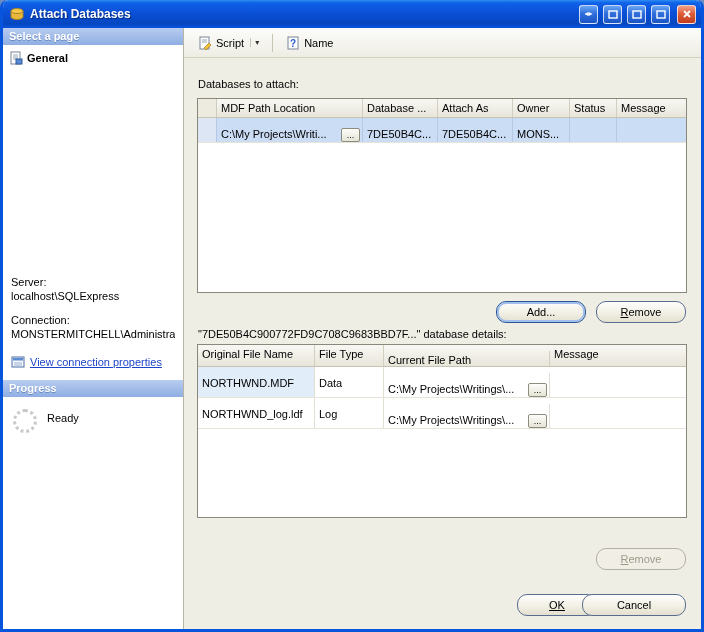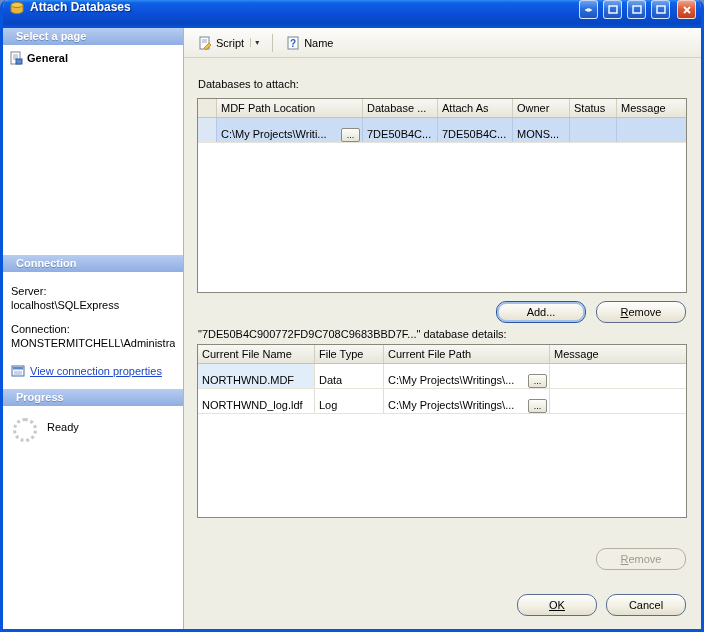--- a/index.html
+++ b/index.html
@@ -12,35 +12,35 @@
     border-radius:8px 8px 0 0;
     background:#EFEEE5;
     display:flex; flex-direction:column;
     overflow:hidden;
   }
   
   .titlebar {
     height:28px; flex:0 0 28px;
     background:linear-gradient(180deg,#2E8CF0 0%,#0F62E8 10%,#0A50D8 45%,#0646C0 85%,#0A55E0 100%);
     border-radius:5px 5px 0 0;
-    display:flex; align-items:flex-start; padding:0 5px 0 6px; gap:5px;
+    display:flex; align-items:center; padding:0 5px 0 6px; gap:5px;
   }
   .title-text { color:#fff; font-weight:bold; font-size:12px; text-shadow:1px 1px 1px #04297A; flex:1; white-space:nowrap; overflow:hidden; }
   .win-btn {
     width:19px; height:19px; border-radius:3px; border:1px solid rgba(255,255,255,.75);
     background:linear-gradient(180deg,#6AA6F4,#2E6EDB 45%,#1C55C4);
     display:flex; align-items:center; justify-content:center; padding:0; cursor:default;
     color:#fff; font-size:8px; line-height:1;
   }
   .win-btn.close { background:linear-gradient(180deg,#F0A088,#DE5E38 45%,#C03C1E); margin-left:2px; }
   
   .body { flex:1; display:flex; min-height:0; }
   .sidebar { width:181px; flex:0 0 181px; background:#fff; border-right:1px solid #B9B5A5; display:flex; flex-direction:column; }
   .strip {
-    height:17px; flex:0 0 17px; padding:2px 0 0 13px;
+    height:17px; flex:0 0 17px; padding:2px 0 0 6px;
     background:linear-gradient(180deg,#B7CCF0,#8FAEE2);
     color:#fff; font-weight:bold; font-size:11px;
     text-shadow:0 1px 0 rgba(60,84,140,.45);
   }
   .panel { background:#fff; }
   .pages-panel { flex:1; padding:5px 4px; }
   .page-item { display:flex; align-items:center; gap:4px; padding:1px 2px; font-weight:bold; cursor:default; }
   .connection-panel { flex:0 0 117px; padding:12px 8px 6px 8px; line-height:14px; overflow:hidden; }
   .connection-panel .value { white-space:nowrap; overflow:hidden; }
   .link-row { display:flex; align-items:center; gap:5px; margin-top:14px; }
@@ -68,21 +68,21 @@
   .grid-header { display:flex; flex:0 0 19px; background:linear-gradient(180deg,#F8F7F3,#E8E6DA); border-bottom:1px solid #C6C3B3; }
   .grid-header .cell { border-right:1px solid #D2CFC0; padding:3px 4px 0 4px; white-space:nowrap; overflow:hidden; cursor:default; }
   .grid-row { display:flex; flex:0 0 19px; border-bottom:1px solid #E6E4D8; background:#fff; }
   .grid-row .cell { border-right:1px solid #E2DFD2; padding:10px 4px 0 4px; white-space:nowrap; overflow:hidden; display:flex; align-items:flex-start; }
   .grid-row.selected { background:#CBDCF5; }
   .grid-row.selected .cell { border-right-color:#B6C8E6; }
   .cell.sel { width:19px; flex:0 0 19px; background:#EDEAE0; border-right:1px solid #CFCCBD; }
   .grid-row.selected .cell.sel { background:#DCE6F4; }
   .a1 { width:146px; flex:0 0 146px; } .a2 { width:75px; flex:0 0 75px; } .a3 { width:75px; flex:0 0 75px; }
   .a4 { width:57px; flex:0 0 57px; } .a5 { width:47px; flex:0 0 47px; } .a6 { flex:1; border-right:none !important; }
-  .d1 { width:117px; flex:0 0 117px; } .d2 { width:69px; flex:0 0 69px; } .d3 { width:166px; flex:0 0 166px; } .d4 { flex:1; border-right:none !important; }
+  .d1 { width:117px; flex:0 0 117px; } .d2 { width:69px; flex:0 0 69px; } .d3 { width:166px; flex:0 0 166px;margin-top:6px; } .d4 { flex:1; border-right:none !important; }
   .cell.with-btn { justify-content:space-between; padding-right:2px; }
   .celltext { overflow:hidden; white-space:nowrap; }
   .hl { background:#E2EDFA; }
   .browse {
     width:19px; height:14px; flex:0 0 19px; margin-top:0px;
     font-family:"Liberation Sans", sans-serif; font-size:9px; line-height:6px; padding:0;
     background:linear-gradient(180deg,#FDFDFB,#E6E4D6);
     border:1px solid #8E8C7E; border-radius:2px; cursor:default;
   }
   .grid-filler { flex:1; background:#fff; }
@@ -90,21 +90,21 @@
   .btn {
     position:absolute; height:22px; font-family:"Liberation Sans", sans-serif; font-size:11px; color:#000;
     background:linear-gradient(180deg,#FEFEFD,#F2F0E4 55%,#E3E0D0);
     border:1px solid #5A6C8F; border-radius:10px; cursor:default; padding:0 20px;
   }
   .mnemonic::first-letter { text-decoration:underline; }
   .add-btn { top:243px; right:115px; width:90px; box-shadow:inset 0 0 0 2px #A3C0EC; border-color:#2B5797; }
   .remove-btn { top:243px; right:15px; width:90px; }
   .remove2-btn { top:490px; right:15px; width:90px; color:#9D9A8B; border-color:#B3B0A2; background:#F1EFE5; }
   .ok-btn { top:536px; right:104px; width:80px;text-decoration:underline; }
-  .cancel-btn { top:536px; right:15px; width:80px; }
+  .cancel-btn { top:536px; right:15px; width:104px; }
   .lbl-attach { top:20px; } .lbl-details { top:270px; }
   .icon { display:inline-flex; align-items:center; justify-content:center; }
 </style>
 </head>
 <body>
 
 <div class="window">
 
   <div class="titlebar">
     <span class="icon">
@@ -149,21 +149,20 @@
                 <line x1="4" y1="4" x2="9" y2="4" stroke="#9AA5B5"></line>
                 <line x1="4" y1="6" x2="9" y2="6" stroke="#9AA5B5"></line>
                 <line x1="4" y1="8" x2="9" y2="8" stroke="#9AA5B5"></line>
                 <rect x="7" y="8" width="6" height="5" fill="#5B8BD0" stroke="#2C5AA0"></rect>
               </svg>
           </span>
           <span>General</span>
         </div>
       </div>
 
-      <div class="strip">Connection</div>
       <div class="panel connection-panel">
         <div class="label">Server:</div>
         <div class="value">localhost\SQLExpress</div>
         <div class="label" style="margin-top:10px">Connection:</div>
         <div class="value">MONSTERMITCHELL\Administra</div>
         <div class="link-row">
           <span class="icon">
             <svg width="14" height="14" viewBox="0 0 14 14">
                 <rect x="1" y="2" width="12" height="10" fill="#F6F9FF" stroke="#4A6FA5"></rect>
                 <rect x="2" y="3" width="10" height="2.5" fill="#5B8BD0"></rect>
@@ -238,21 +237,21 @@
           <div class="grid-filler"></div>
         </div>
 
         <button class="btn add-btn">Add...</button>
         <button class="btn remove-btn mnemonic">Remove</button>
 
         <div class="section-label lbl-details">"7DE50B4C900772FD9C708C9683BBD7F..." database details:</div>
 
         <div class="grid details-grid">
           <div class="grid-header">
-            <div class="cell d1">Current File Name</div>
+            <div class="cell d1">Original File Name</div>
             <div class="cell d2">File Type</div>
             <div class="cell d3">Current File Path</div>
             <div class="cell d4">Message</div>
           </div>
           <div class="grid-row">
             <div class="cell d1 hl">NORTHWND.MDF</div>
             <div class="cell d2">Data</div>
             <div class="cell d3 with-btn">
               <span class="celltext">C:\My Projects\Writings\...</span>
               <button class="browse">...</button>

